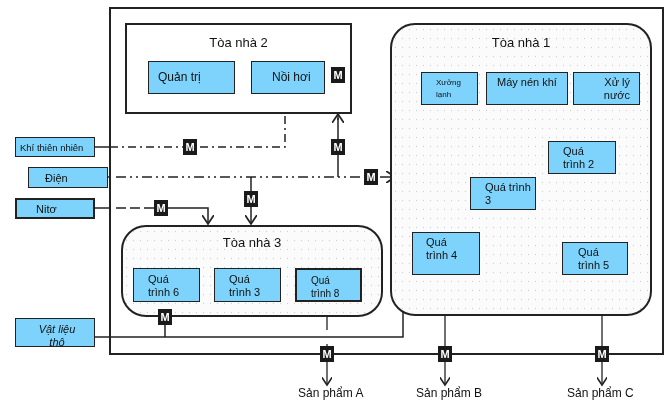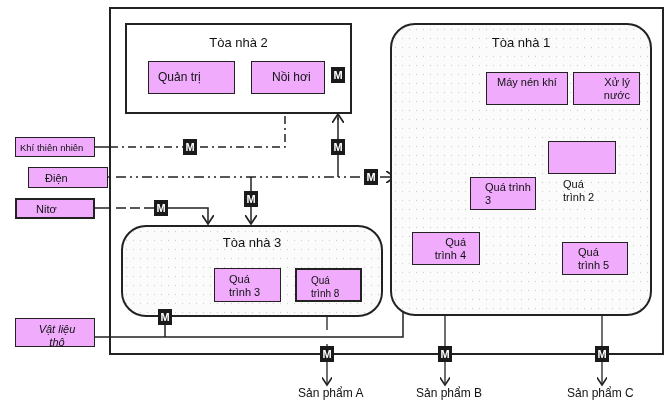--- a/index.html
+++ b/index.html
@@ -1,18 +1,18 @@
 <!DOCTYPE html>
 <html><head>
 <meta charset="utf-8">
 <style>
   html, body { margin: 0; padding: 0; background: #ffffff; }
   body { width: 671px; height: 402px; position: relative; overflow: hidden; font-family: "Liberation Sans", sans-serif; color: #111; }
   svg { position: absolute; left: 0; top: 0; }
-  .box { position: absolute; border: 1.5px solid #222; background: #f0abfc; box-sizing: border-box; }
+  .box { position: absolute; border: 1.5px solid #222; background: #7dd3fc; box-sizing: border-box; }
   .bld { position: absolute; border: 2px solid #222; box-sizing: border-box; }
   .speckle { background-color: #fbfbfb; background-image: radial-gradient(#cfcfcf 0.6px, transparent 0.8px); background-size: 7px 9px; border-radius: 25px; }
   .lbl { position: absolute; font-size: 11px; line-height: 13px; }
   .title { position: absolute; font-size: 13px; text-align: center; width: 100%; }
   .meter { position: absolute; width: 14px; height: 16px; background: #1a1a1a; color: #fff; font-size: 11px; font-weight: bold; text-align: center; line-height: 16px; }
   .prod { position: absolute; font-size: 12px; }
 </style>
 </head>
 <body>
 
@@ -73,42 +73,48 @@
   <div class="box" style="left:21px;top:36px;width:87px;height:33px;">
     <span class="lbl" style="left:9px;top:9px;font-size:12px;">Quản trị</span>
   </div>
   <div class="box" style="left:124px;top:36px;width:74px;height:33px;">
     <span class="lbl" style="left:20px;top:9px;font-size:12px;">Nồi hơi</span>
   </div>
 </div>
 
 <div class="bld speckle" style="left:390px;top:23px;width:262px;height:293px;">
   <div class="title" style="top:10px;">Tòa nhà 1</div>
+  <div class="box" style="left:29px;top:47px;width:57px;height:33px;">
+    <span class="lbl" style="left:14px;top:4px;width:30px;font-size:8px;line-height:12px;">Xưởng lạnh</span>
+  </div>
   <div class="box" style="left:94px;top:47px;width:82px;height:33px;">
     <span class="lbl" style="left:10px;top:3px;width:60px;">Máy nén khí</span>
   </div>
   <div class="box" style="left:181px;top:47px;width:67px;height:33px;">
     <span class="lbl" style="left:10px;top:3px;width:46px;text-align:right;">Xử lý nước</span>
   </div>
   <div class="box" style="left:156px;top:116px;width:68px;height:33px;">
-    <span class="lbl" style="left:14px;top:3px;width:40px;margin-top:33px;">Quá trình 2</span>
+    <span class="lbl" style="left:14px;top:3px;width:40px;">Quá trình 2</span>
   </div>
   <div class="box" style="left:78px;top:152px;width:66px;height:33px;padding-left:43px;">
     <span class="lbl" style="left:14px;top:3px;width:50px;">Quá trình 3</span>
   </div>
-  <div class="box" style="left:20px;top:207px;width:68px;height:33px;text-align:right;">
+  <div class="box" style="left:20px;top:207px;width:68px;height:43px;">
     <span class="lbl" style="left:13px;top:3px;width:40px;">Quá trình 4</span>
   </div>
   <div class="box" style="left:170px;top:217px;width:66px;height:33px;">
     <span class="lbl" style="left:15px;top:3px;width:40px;">Quá trình 5</span>
   </div>
 </div>
 
 <div class="bld speckle" style="left:121px;top:225px;width:262px;height:92px;">
   <div class="title" style="top:8px;">Tòa nhà 3</div>
+  <div class="box" style="left:10px;top:41px;width:67px;height:34px;">
+    <span class="lbl" style="left:14px;top:4px;width:40px;">Quá trình 6</span>
+  </div>
   <div class="box" style="left:91px;top:41px;width:67px;height:34px;">
     <span class="lbl" style="left:14px;top:4px;width:40px;">Quá trình 3</span>
   </div>
   <div class="box" style="left:172px;top:41px;width:67px;height:34px;border-width:2px;">
     <span class="lbl" style="left:14px;top:4px;width:40px;font-size:10px;">Quá trình 8</span>
   </div>
 </div>
 
 <div class="meter" style="left:331px;top:67px;">M</div>
 <div class="meter" style="left:183px;top:139px;">M</div>

